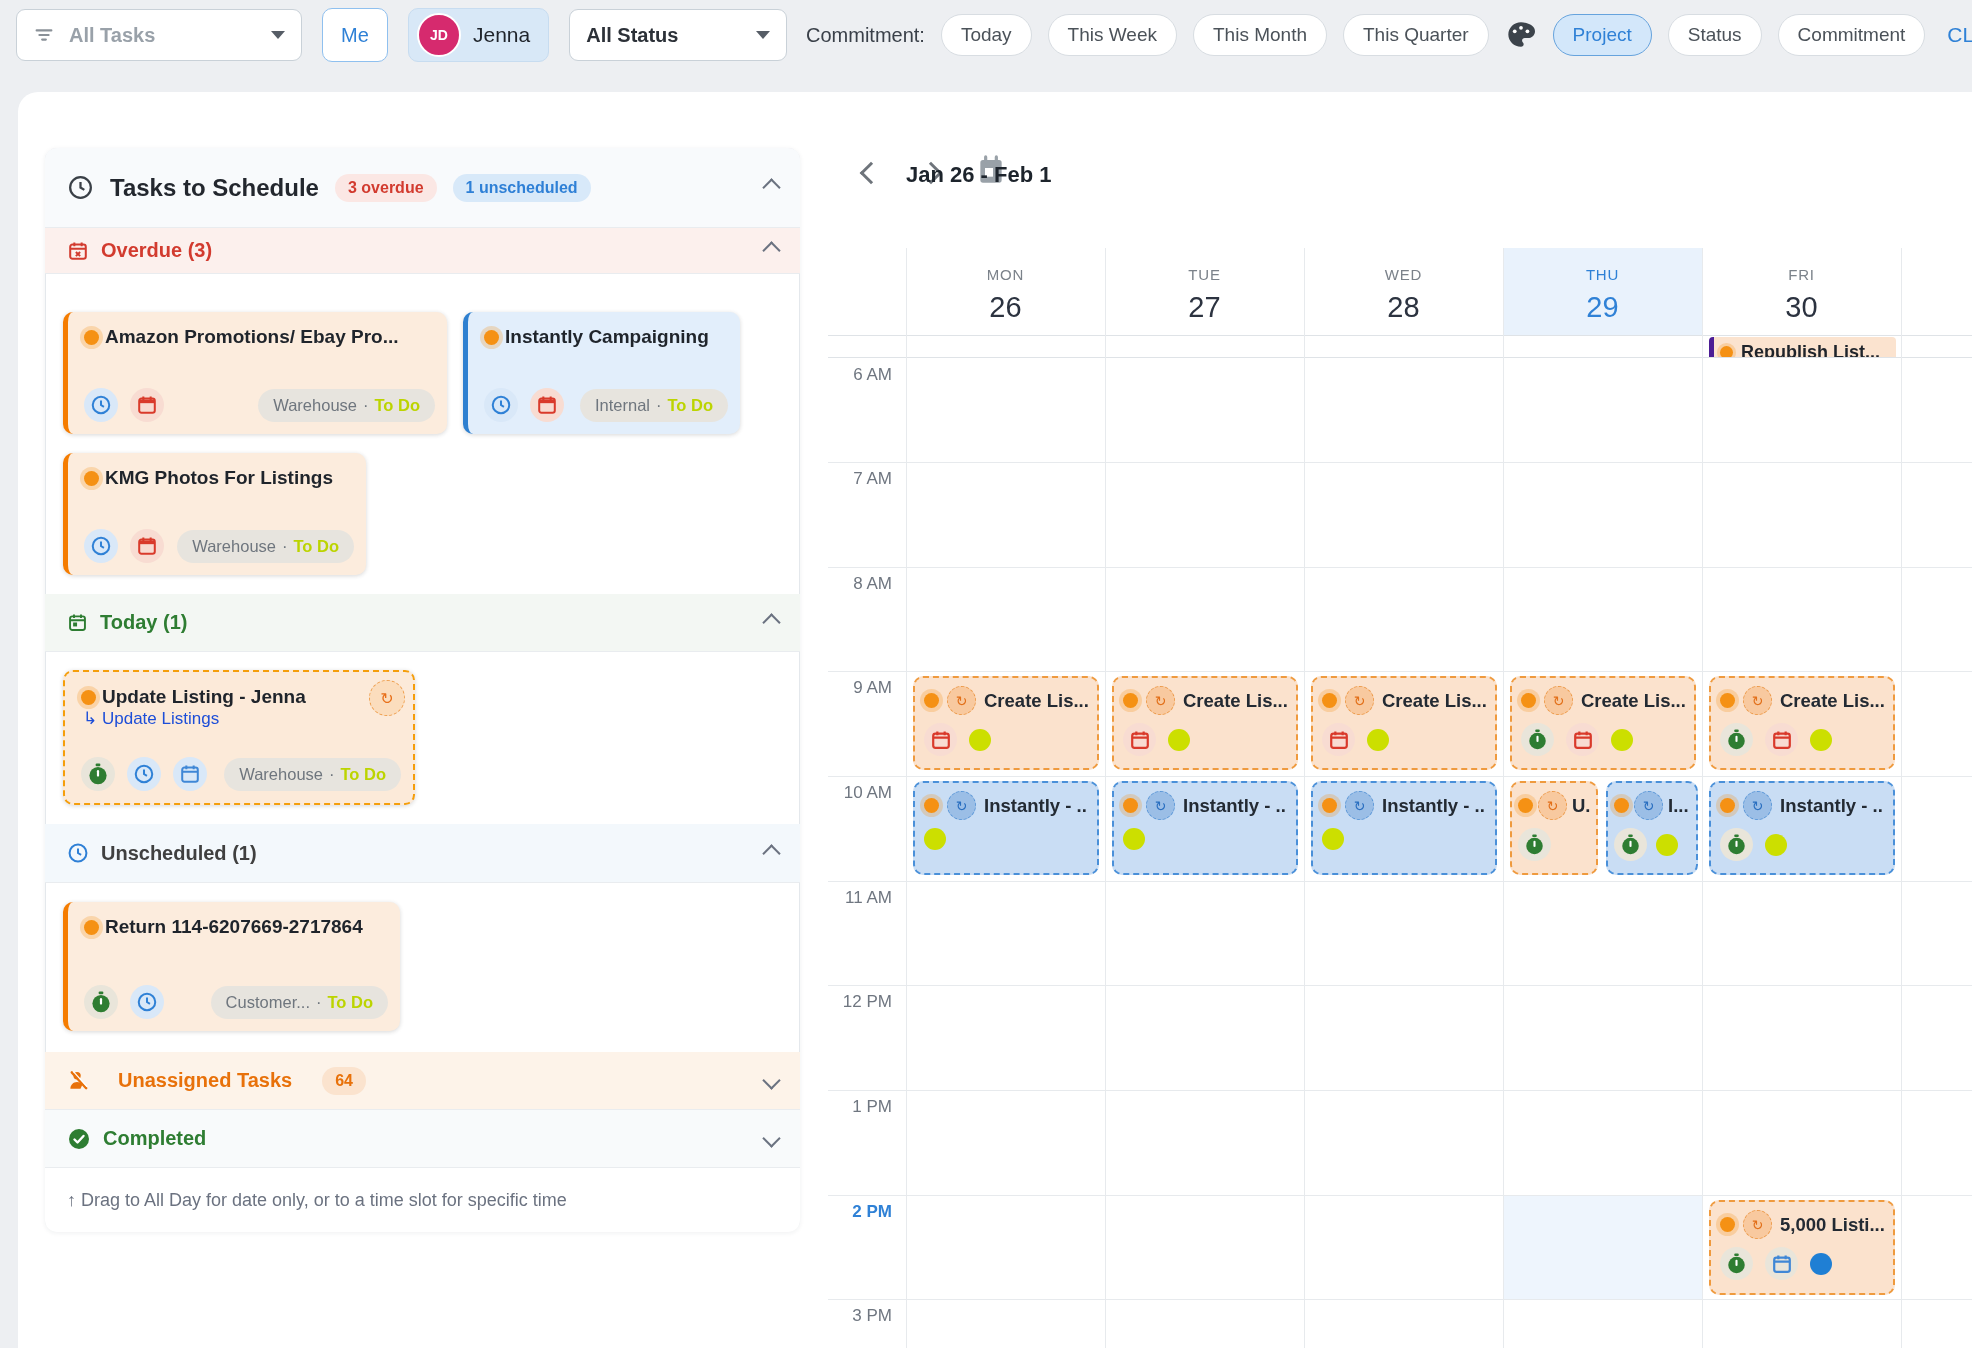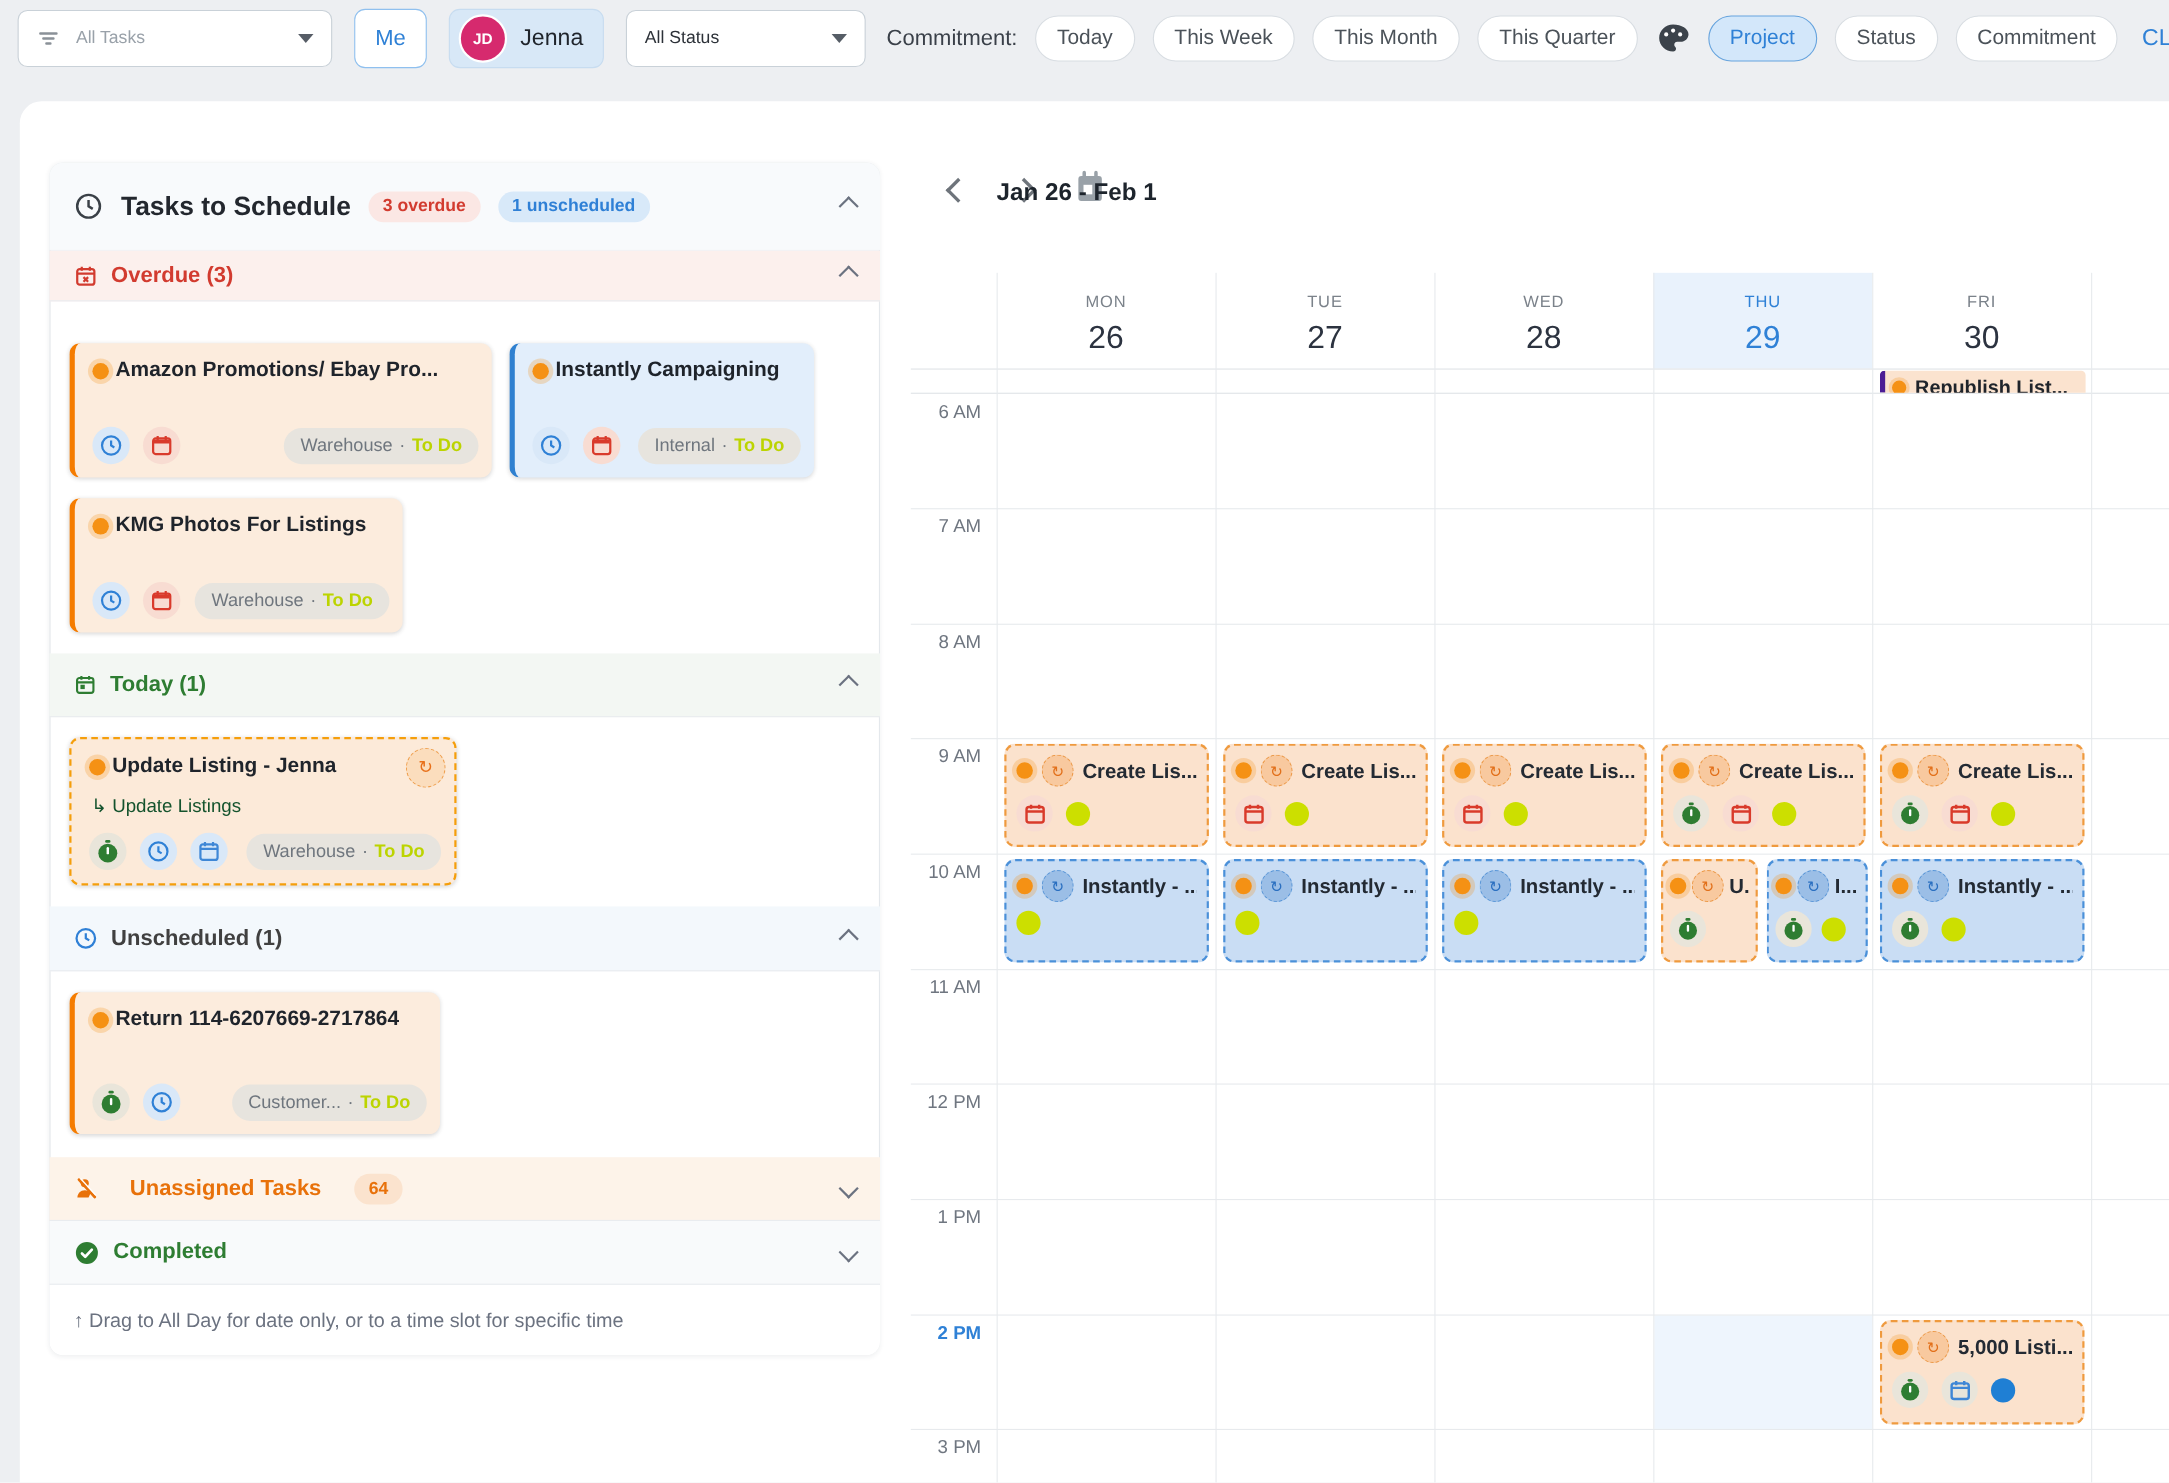--- a/index.html
+++ b/index.html
@@ -6,21 +6,21 @@
   .page{position:relative;width:1972px;height:1348px;overflow:hidden;background:#edeff2;
         font-family:"Liberation Sans",sans-serif;color:#23282f;}
   .abs{position:absolute;}
 
   
   .topbar{position:absolute;left:0;top:0;width:1972px;height:70px;}
   .tb-left{position:absolute;left:16px;top:0;height:70px;display:flex;align-items:center;gap:20px;}
   .tb-right{position:absolute;left:806px;top:0;height:70px;display:flex;align-items:center;gap:16px;}
   .select{display:flex;align-items:center;gap:14px;background:#fff;border:1.5px solid #c9d1d8;
           border-radius:9px;height:52px;padding:0 16px;box-sizing:border-box;}
-  .select .txt{font-size:16px;}
+  .select .txt{font-size:20px;font-weight:bold;}
   .muted{color:#99a1a9;}
   .dark{color:#2c3138;}
   .caret{width:0;height:0;border-left:7px solid transparent;border-right:7px solid transparent;
          border-top:8px solid #565d66;margin-left:auto;}
   .btn-me{display:flex;align-items:center;justify-content:center;width:64px;height:52px;background:#fff;
           border:1.5px solid #8fc0ef;border-radius:10px;color:#2f81d6;font-size:20px;}
   .btn-user{display:flex;align-items:center;gap:12px;height:52px;padding:0 18px 0 8px;background:#d8e8f7;
             border:1px solid #c7dcf0;border-radius:10px;font-size:21px;color:#1f242b;}
   .avatar{width:40px;height:40px;border-radius:50%;background:#d62a6e;color:#fff;display:flex;
           align-items:center;justify-content:center;font-size:14px;font-weight:bold;border:2px solid #fff;}
@@ -72,21 +72,21 @@
   .p-dot{width:15px;height:15px;border-radius:50%;background:#f59114;flex:none;
          box-shadow:0 0 0 4px rgba(245,145,20,.25);}
   .t-icons{position:absolute;left:16px;right:12px;bottom:12px;display:flex;align-items:center;gap:12px;}
   .icirc{width:34px;height:34px;border-radius:50%;display:flex;align-items:center;justify-content:center;flex:none;}
   .bg-blue{background:#d9e8f8;}
   .bg-pink{background:#f8dcd2;}
   .bg-sand{background:#e9e5da;}
   .statpill{margin-left:auto;background:#e7e4de;border-radius:17px;padding:7px 15px;font-size:16.5px;
             color:#6f767e;white-space:nowrap;display:flex;gap:6px;}
   .statpill .todo{color:#bcd400;font-weight:bold;}
-  .subtask{font-size:17px;color:#14532d;margin-top:14px;margin-left:2px;}
+  .subtask{font-size:17px;color:#1d4ed8;margin-top:0;margin-left:2px;}
   .recur-badge{position:absolute;top:8px;right:8px;width:34px;height:34px;border-radius:50%;
                border:1.5px dashed #efa050;background:rgba(250,217,181,.8);color:#e8701a;font-size:16px;
                display:flex;align-items:center;justify-content:center;}
 
   
   .cal-nav-btn{position:absolute;top:160px;width:26px;height:26px;display:flex;align-items:center;justify-content:center;}
   .chev-big{display:inline-block;width:13px;height:13px;border-right:3px solid #6e747b;border-bottom:3px solid #6e747b;}
   .chev-big.left{transform:rotate(135deg);}
   .chev-big.right{transform:rotate(-45deg);}
   .cal-title{position:absolute;left:906px;width:1066px;top:162px;font-size:22px;

